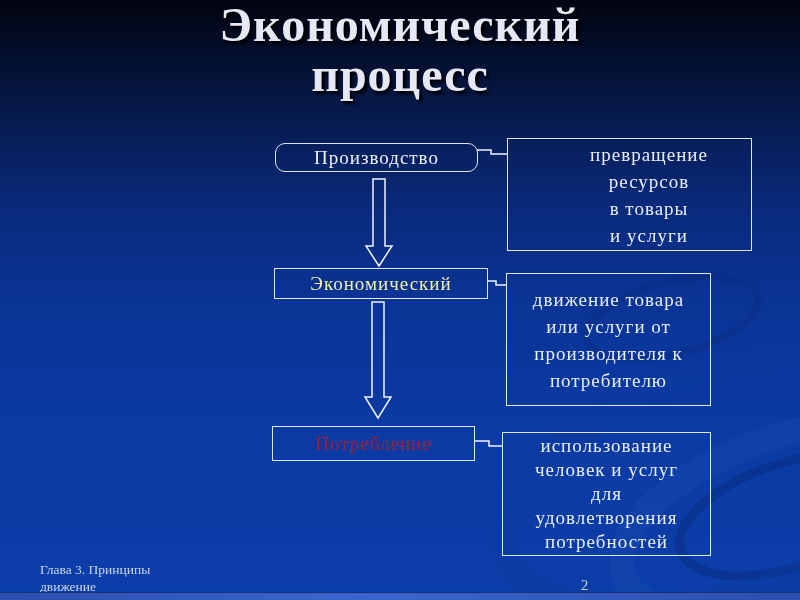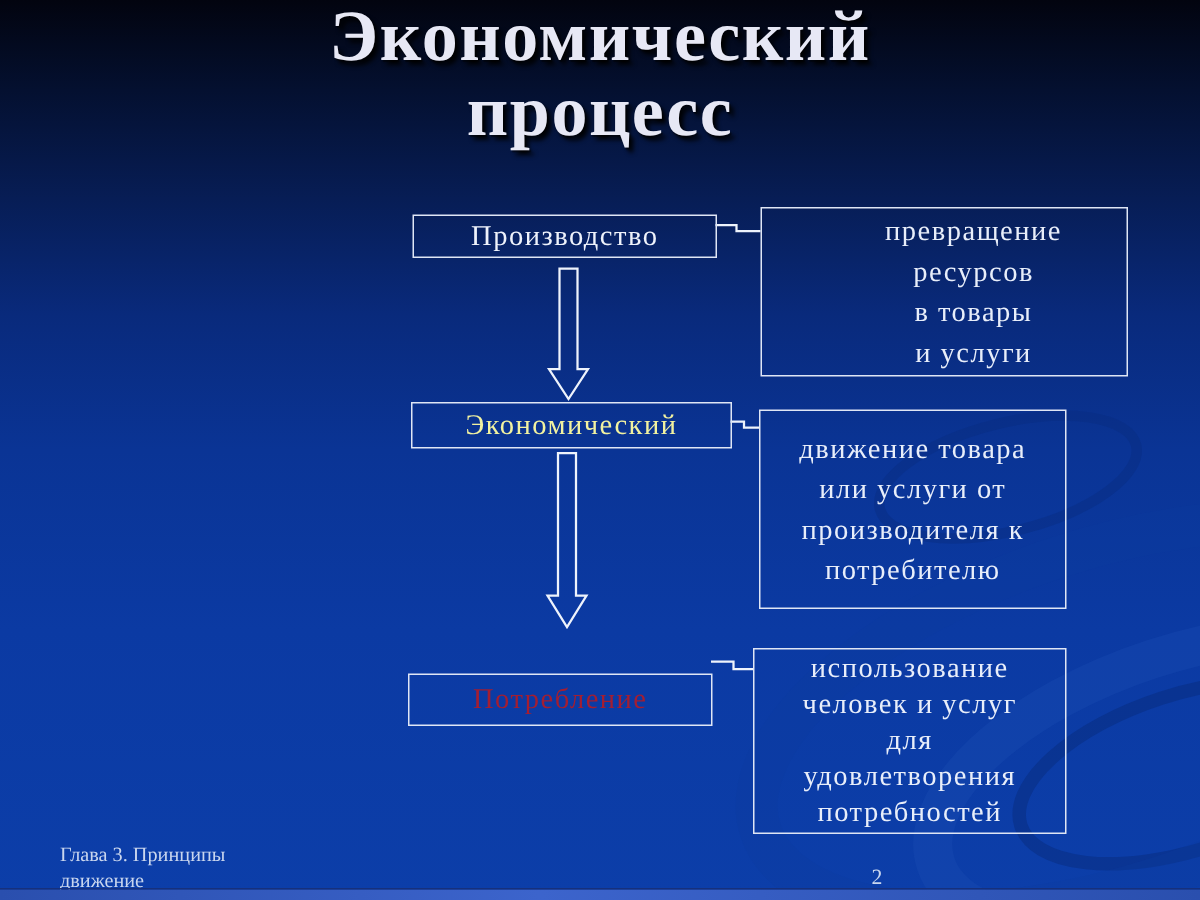--- a/index.html
+++ b/index.html
@@ -56,37 +56,37 @@
   <svg class="decor" width="800" height="600">
     <g stroke="#eef3fc" stroke-width="1.5" fill="none">
       <path d="M477,150 L491,150 L491,154 L507,154"></path>
       <path d="M487,281 L496,281 L496,285 L506,285"></path>
       <path d="M474,441 L489,441 L489,446 L502,446"></path>
       <polygon points="373,179 385,179 385,246 392,246 379,266 366,246 373,246"></polygon>
       <polygon points="372,302 384,302 384,397 391,397 378,418 365,397 372,397"></polygon>
     </g>
   </svg>
 
-  <div class="flowbox" style="left:275px;top:143px;width:201px;height:27px;">
+  <div class="flowbox" style="left:275px;top:143px;width:201px;height:27px;border-radius:10px;">
     <span style="color: rgb(238, 242, 251);">Производство</span>
   </div>
   <div class="descbox" style="left: 507px; top: 138px; width: 204px; height: 111px; color: rgb(232, 238, 250); padding-left: 39px;">превращение
 ресурсов
 в товары
 и услуги</div>
 
   <div class="flowbox" style="left:274px;top:268px;width:212px;height:29px;">
     <span style="color: rgb(242, 242, 160);">Экономический</span>
   </div>
   <div class="descbox" style="left: 506px; top: 273px; width: 203px; height: 131px; color: rgb(232, 238, 250);">движение товара
 или услуги от
 производителя к
 потребителю</div>
 
-  <div class="flowbox" style="left:272px;top:449px;width:201px;height:33px;">
+  <div class="flowbox" style="left:272px;top:426px;width:201px;height:33px;">
     <span style="color: rgb(163, 30, 50);">Потребление</span>
   </div>
   <div class="descbox tight" style="left: 502px; top: 432px; width: 207px; height: 122px; color: rgb(232, 238, 250);">использование
 человек и услуг
 для
 удовлетворения
 потребностей</div>
 
   <div class="footer" style="left:40px;top:561px;">
     <div>Глава 3. Принципы</div>

